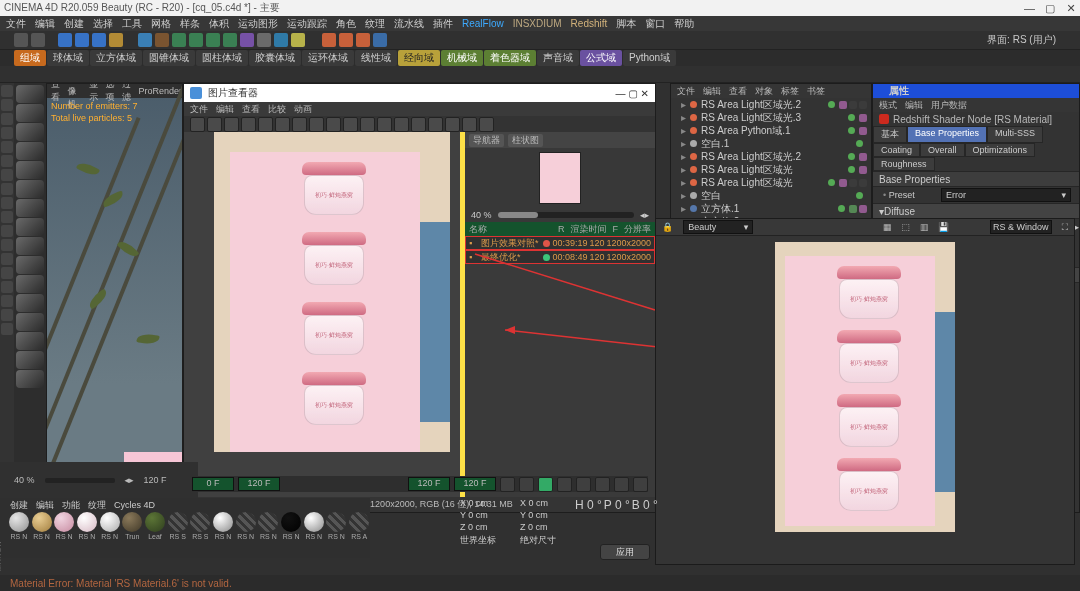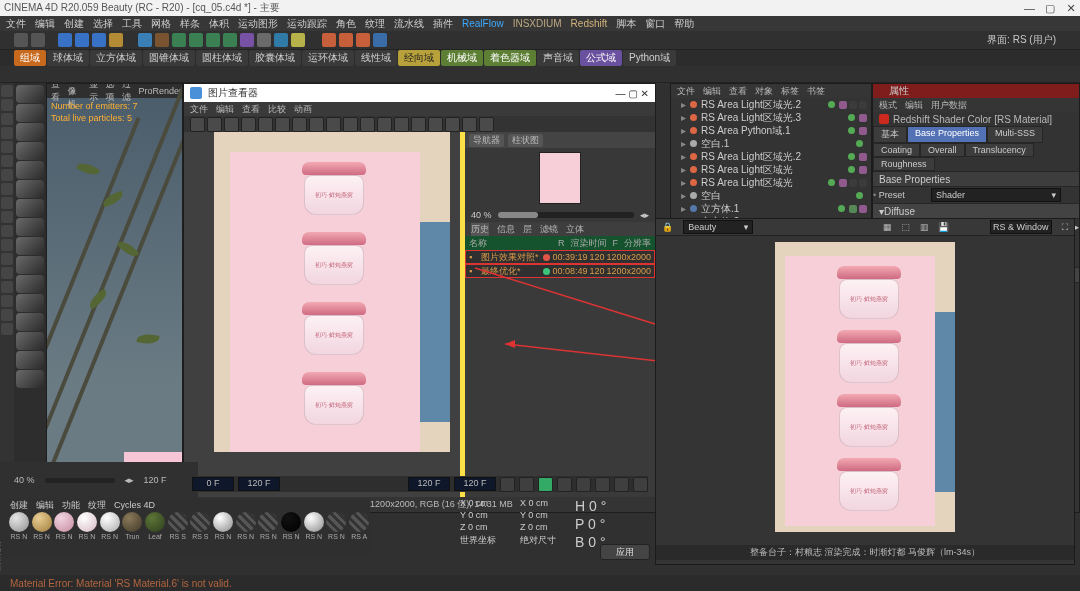--- a/index.html
+++ b/index.html
@@ -63,44 +63,44 @@
   .hier .tag{width:8px;height:8px;border-radius:2px}
   .rv{flex:1;border-top:1px solid #1c1c1c;display:flex;flex-direction:column}
   .rv-title{height:14px;background:#3a3a3a;padding-left:6px;display:flex;align-items:center;color:#bbb}
   .attrpanel{width:206px;background:#333;border:1px solid #1c1c1c;display:flex;flex-direction:column}
   .attr-red{height:14px;display:flex;align-items:center;gap:4px;padding-left:6px;background:#333}
   .redsq{width:10px;height:10px;background:#cc2a1e;border-radius:2px}
   .attr-tabs{display:flex;flex-wrap:wrap}
   .attr-tabs span{background:#3c3c3c;border:1px solid #262626;padding:1px 7px;font-size:9px;color:#ccc}
   .attr-tabs span.act{background:#5372b5;color:#fff}
   .attr-sec{background:#3d3d3d;height:14px;display:flex;align-items:center;padding-left:6px;color:#ccc;font-size:10px;border-top:1px solid #262626;border-bottom:1px solid #262626}
-  .prop{height:16px;display:flex;align-items:center;font-size:9px;color:#ccc}
+  .prop{height:16px;display:flex;align-items:center;padding-left:10px;font-size:9px;color:#ccc}
   .prop .lbl{width:58px}.prop .lbl.c::before{content:"• ";color:#888}
   .numbox{width:42px;height:12px;background:#222;border:1px solid #111;color:#ccc;text-align:center;font-size:9px;display:inline-flex;align-items:center;justify-content:center}
   .longbox{width:60px}
   .hslider{flex:1;height:5px;background:#222;margin:0 6px;position:relative;border-radius:2px}
   .swatch{width:30px;height:10px;background:#1a1a1a;border:1px solid #000}
   .combo{width:120px;height:12px;background:#222;border:1px solid #111;color:#ccc;display:inline-flex;align-items:center;padding:0 4px;justify-content:space-between;font-size:9px}
   .badge{position:absolute;right:12px;top:150px;width:22px;height:22px;border-radius:50%;background:#eee;border:2px solid #556;display:flex;align-items:center;justify-content:center;font-size:11px;color:#334}
   .rvpanel{position:absolute;left:655px;top:218px;width:418px;height:345px;background:#343434;border:1px solid #1b1b1b}
   .rvpanel .bar{height:16px;display:flex;gap:10px;align-items:center;padding:0 6px;font-size:9px;color:#bbb;background:#383838;border-bottom:1px solid #222}
   .rvimg{margin:6px auto 0;width:180px;height:290px;position:relative}
   .rvcap{position:absolute;bottom:4px;left:0;right:0;text-align:center;font-size:9px;color:#bbb;background:#2a2a2a;padding:1px 0}
   .btm1{position:absolute;left:0;top:462px;width:184px;height:36px;background:#303030;display:flex;align-items:center;gap:10px;padding-left:14px;color:#bbb;font-size:9px}
   .range{width:70px;height:5px;background:#222;border-radius:2px}
   .frame{position:absolute;left:192px;top:476px;height:16px;width:456px;display:flex;align-items:center;gap:4px;background:#2e2e2e}
-  .frame .v{width:40px;height:12px;background:#0f172a;border:1px solid #111;text-align:center;font-size:9px;color:#bbb}
+  .frame .v{width:40px;height:12px;background:#14532d;border:1px solid #111;text-align:center;font-size:9px;color:#bbb}
   .frame .tbtn{width:13px;height:13px;background:#3f3f3f;border:1px solid #222;border-radius:2px}
   .matshelf{position:absolute;left:0;top:498px;width:370px;height:60px;background:#2f2f2f}
   .matshelf .mh{height:14px;display:flex;gap:8px;align-items:center;padding-left:10px;font-size:9px;color:#ccc}
   .balls{display:flex;gap:1px;padding-left:8px;align-items:flex-start}
   .ball{width:22px;height:32px;display:flex;flex-direction:column;align-items:center;gap:1px}
   .sphere{width:20px;height:20px;border-radius:50%}
   .ball span{font-size:7px;color:#aaa}
-  .coords{position:absolute;left:575px;top:498px;width:90px;font-size:14px;color:#ccc;display:flex;flex-direction:column;gap:2px}
+  .coords{position:absolute;left:575px;top:498px;width:90px;font-size:12px;color:#ccc;display:flex;flex-direction:row;gap:2px}
   .coords .cl{display:flex;gap:6px}
   .coords2{position:absolute;left:520px;top:498px;width:50px;font-size:9px;color:#ccc;display:flex;flex-direction:column;gap:2px}
   .coords3{position:absolute;left:460px;top:498px;width:55px;font-size:9px;color:#ccc;display:flex;flex-direction:column;gap:2px}
   .applybtn{position:absolute;left:600px;top:544px;width:48px;height:14px;background:#444;border:1px solid #222;color:#ddd;text-align:center;font-size:9px;line-height:14px;border-radius:3px}
   .statusbar{position:absolute;left:0;bottom:0;width:1080px;height:16px;background:#2b2b2b;color:#b36640;font-size:10px;display:flex;align-items:center;padding-left:10px}
   .maxon{position:absolute;left:2px;bottom:20px;transform:rotate(-90deg);transform-origin:left bottom;font-size:7px;color:#666;letter-spacing:1px}
 </style>
 </head>
 <body>
 
@@ -308,27 +308,20 @@
       <div class="histcol">
         <div class="hist-top">
           <span>导航器</span>
           <span>柱状图</span>
         </div>
         <div class="thumb"></div>
         <div class="slider">
             <span>40 %</span>
             <div class="track"></div>
             <span>◂▸</span>
-          </div>
-        <div class="hist-tabs" id="histtabs">
-            <span style="background: rgb(85, 85, 85);">历史</span>
-            <span>信息</span>
-            <span>层</span>
-            <span>滤镜</span>
-            <span>立体</span>
           </div>
         <div class="hist-list">
           <div class="hist-head">
             <span style="flex:1">名称</span>
             <span>R</span>
             <span>渲染时间</span>
             <span>F</span>
             <span>分辨率</span>
           </div>
           <div id="histrows">
@@ -501,47 +494,47 @@
             <span class="tag" style="background:#585"></span>
           </span>
         </div>
       </div>
     <div class="rv">
       <div class="rv-title">edshift RenderView</div>
     </div>
   </div>
 
   <div class="attrpanel" style="position:relative">
-    <div style="height:14px;background:#7f1d1d;display:flex;align-items:center;padding-left:16px;color:#ccc;font-weight:normal">属性</div>
+    <div style="height:14px;background:#1d4ed8;display:flex;align-items:center;padding-left:16px;color:#ccc;font-weight:bold">属性</div>
     <div class="pan-menu" id="attrmenu">
         <span>模式</span>
         <span>编辑</span>
         <span>用户数据</span>
       </div>
     <div class="attr-red">
         <div class="redsq"></div>
-        <span>Redshift Shader Color [RS Material]</span>
+        <span>Redshift Shader Node [RS Material]</span>
       </div>
     <div class="attr-tabs" id="atabs1">
         <span>基本</span>
         <span class="act">Base Properties</span>
         <span>Multi-SSS</span>
         <div style="flex-basis: 100%; height: 0px;"></div>
         <span>Coating</span>
         <span>Overall</span>
-        <span>Translucency</span>
+        <span>Optimizations</span>
         <div style="flex-basis: 100%; height: 0px;"></div>
         <span>Roughness</span>
         <div style="flex-basis: 100%; height: 0px;"></div>
       </div>
     <div class="attr-sec">Base Properties</div>
     <div class="prop">
         <span class="lbl c">Preset</span>
         <span class="combo">
-          <span>Shader</span>
+          <span>Error</span>
           <span>▾</span>
         </span>
       </div>
     <div class="attr-sec" style="background:#434343">▾ <span>Diffuse</span></div>
     <div class="prop">
         <span class="lbl c">Color</span>
         <span class="swatch"></span>
         <span class="hslider"></span>
         <span>▸</span>
       </div>
@@ -590,21 +583,20 @@
       </div>
     <div class="jar" style="top:152px;left:62px">
         <div class="lid"></div>
         <div class="body">初巧·鲜炖燕窝</div>
       </div>
     <div class="jar" style="top:216px;left:62px">
         <div class="lid"></div>
         <div class="body">初巧·鲜炖燕窝</div>
       </div>
   </div>
-  <div class="rvcap">整备台子：村粮志  渲染完成：时渐灯都  马俊辉（lm-34s）</div>
 </div>
 
 <div class="btm1">
   <span>40 %</span>
     <div class="range"></div>
     <span>◂▸</span>
   <span>120 F</span>
 </div>
 
 <div class="frame">

